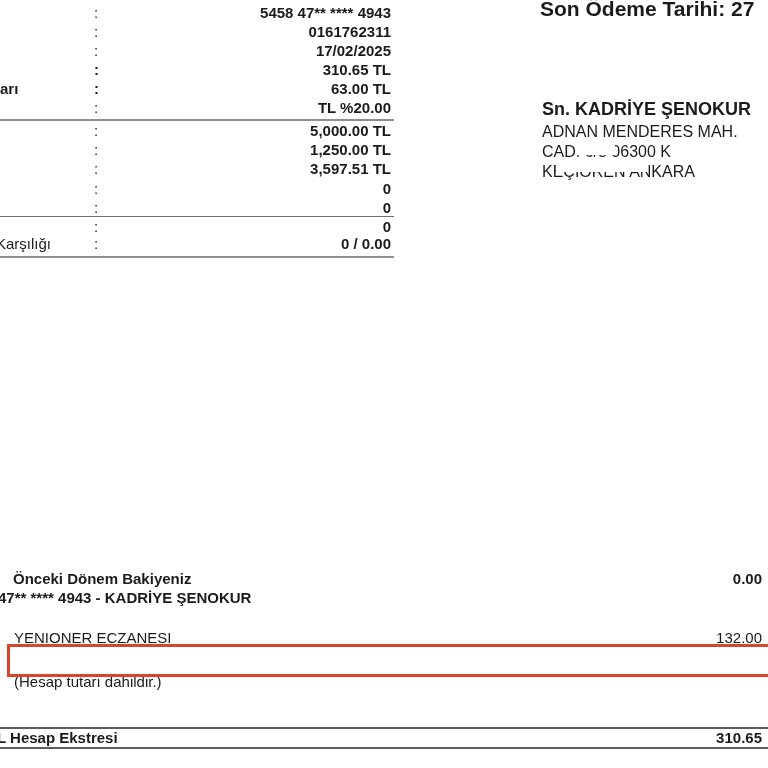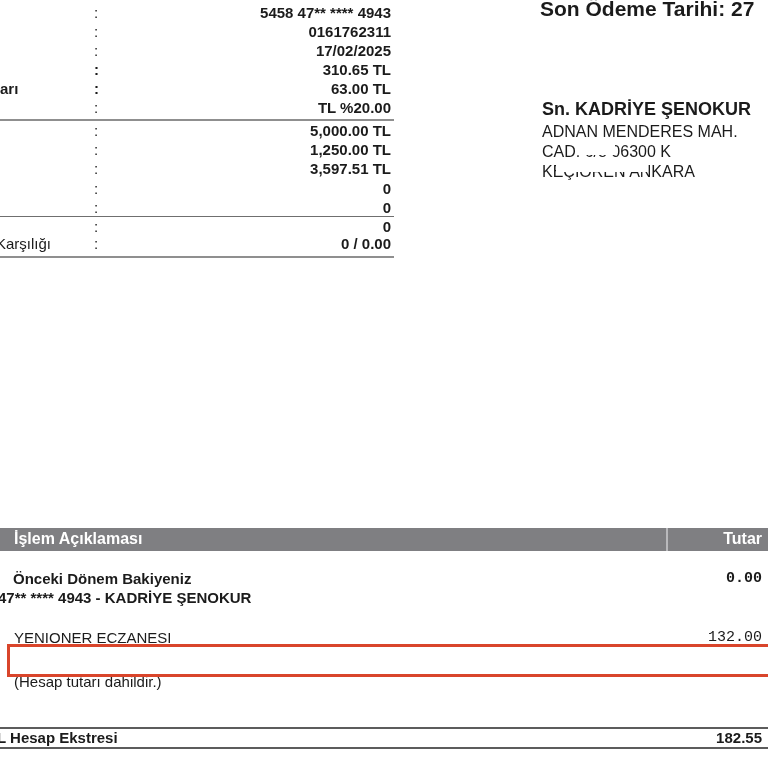--- a/index.html
+++ b/index.html
@@ -24,21 +24,21 @@
   .redact{position:absolute;background:#ffffff;z-index:3;}
 
   
   .tx-header{position:absolute;left:0;top:528px;width:768px;height:23px;background:#7f7f82;color:#ffffff;font-size:16px;font-weight:bold;}
   .tx-header .desc{position:absolute;left:14px;top:2px;}
   .tx-header .amt{position:absolute;right:6px;top:2px;}
   .tx-header .sep{position:absolute;left:666px;top:0;width:2px;height:23px;background:#b9b9bc;}
   .tx-row{position:absolute;left:0;width:768px;height:16px;font-size:15px;line-height:16px;white-space:nowrap;}
   .tx-desc{position:absolute;left:14px;text-align:right;}
   .tx-desc.flush{left:-2px;}
-  .tx-amt{position:absolute;right:6px;text-align:center;font-family:Liberation Mono, monospace;}
+  .tx-amt{position:absolute;right:6px;text-align:center;}
   .highlight-box{position:absolute;left:7px;top:644px;width:770px;height:27px;border:3px solid #d9452b;z-index:2;background:transparent;}
 
   
   .foot-line{position:absolute;left:0;width:768px;height:2px;background:#5c5c5c;}
   .foot-row{position:absolute;left:0;top:730px;width:768px;height:16px;font-size:15px;line-height:16px;font-weight:bold;white-space:nowrap;}
   .foot-label{position:absolute;left:-3px;}
   .foot-value{position:absolute;right:6px;}
 </style>
 </head>
 <body>
@@ -111,25 +111,20 @@
     <div class="addr addr-name">Sn. KADRİYE ŞENOKUR</div>
     <div class="addr addr-l1">ADNAN MENDERES MAH.</div>
     <div class="addr addr-l2">CAD. 6/8 06300 K</div>
     <div class="addr addr-l3">KEÇİÖREN ANKARA</div>
 
     <div class="redact" style="left:577px;top:141px;width:38px;height:14px"></div>
     <div class="redact" style="left:697px;top:140px;width:71px;height:15px"></div>
     <div class="redact" style="left:556px;top:161px;width:92px;height:11px"></div>
   </div>
 
-  <div class="tx-header">
-    <span class="desc">İşlem Açıklaması</span>
-    <span class="sep"></span>
-    <span class="amt">Tutar</span>
-  </div>
 
   <div class="tx-row" style="top:571px">
     <span class="tx-desc bold" style="left:13px">Önceki Dönem Bakiyeniz</span>
     <span class="tx-amt bold">0.00</span>
   </div>
   <div class="tx-row" style="top:590px">
     <span class="tx-desc flush bold">47** **** 4943 - KADRİYE ŞENOKUR</span>
   </div>
   <div class="tx-row" style="top:630px">
     <span class="tx-desc">YENIONER ECZANESI</span>
@@ -137,17 +132,17 @@
   </div>
   <div class="tx-row" style="top:674px">
     <span class="tx-desc">(Hesap tutarı dahildir.)</span>
   </div>
 
   <div class="highlight-box"></div>
 
   <div class="foot-line" style="top:727px"></div>
   <div class="foot-row">
     <span class="foot-label">L Hesap Ekstresi</span>
-    <span class="foot-value">182.55</span>
+    <span class="foot-value">310.65</span>
   </div>
   <div class="foot-line" style="top:747px"></div>
 
 </div>
 
 </body></html>

